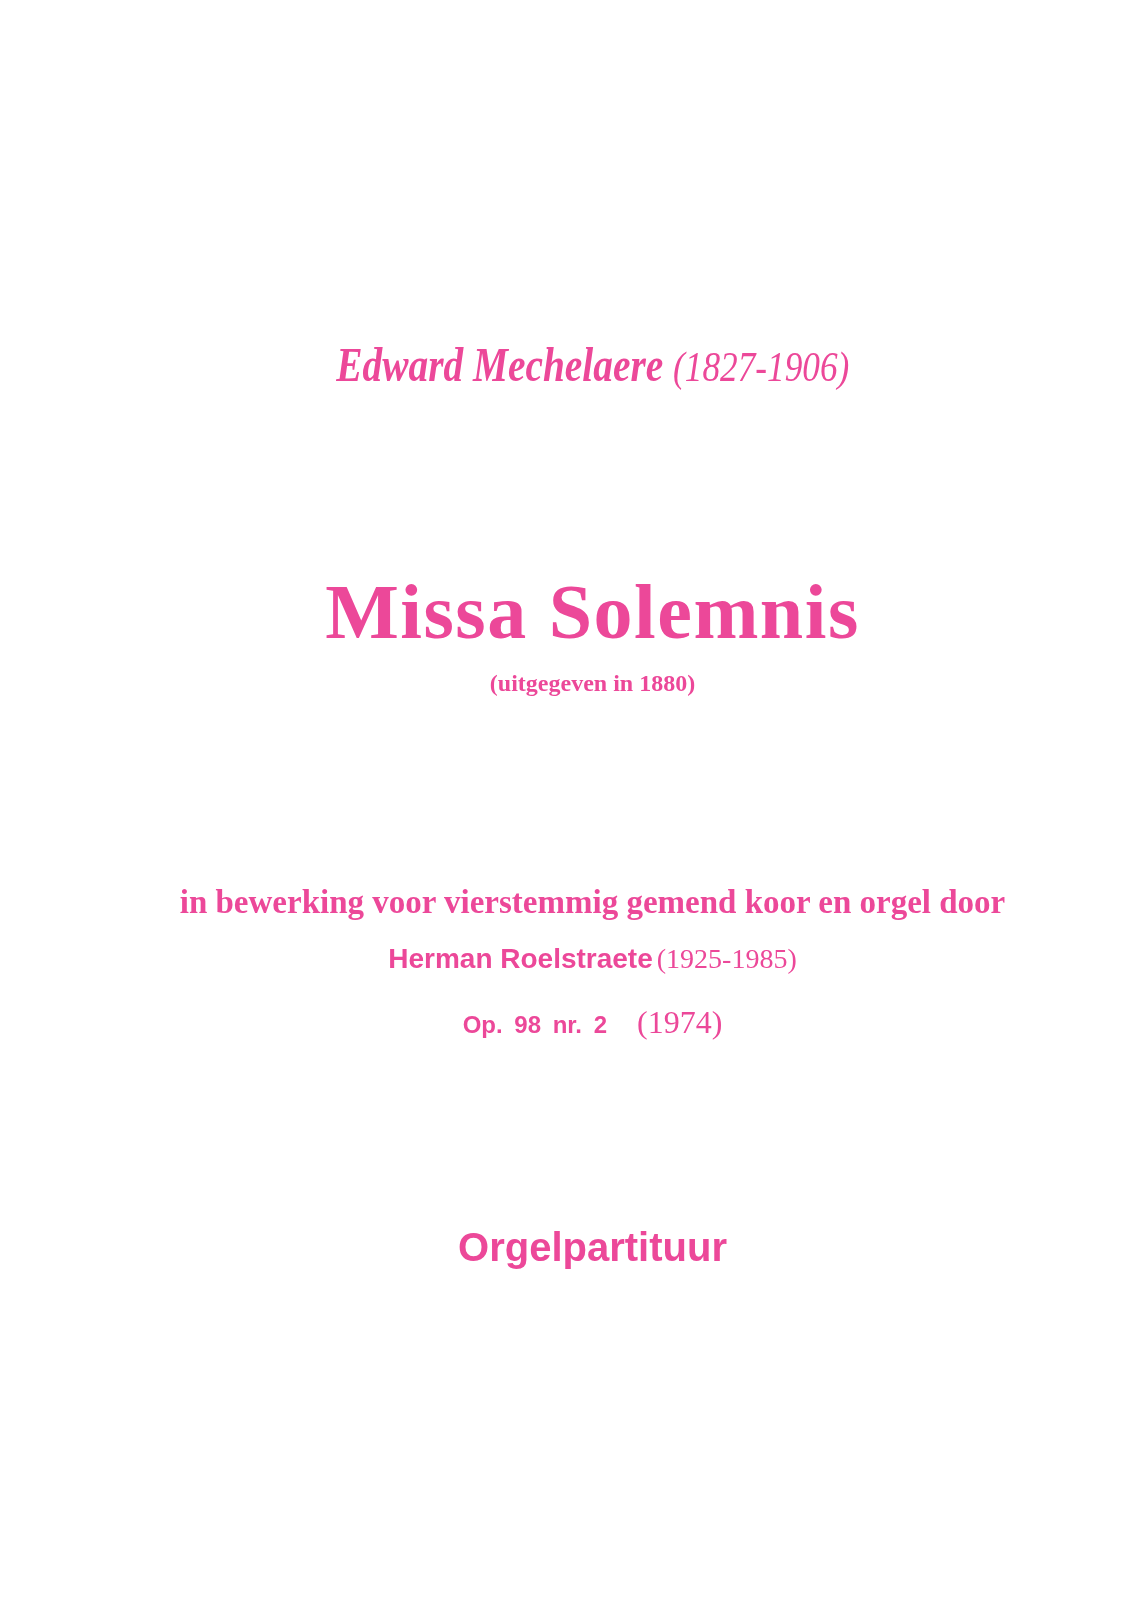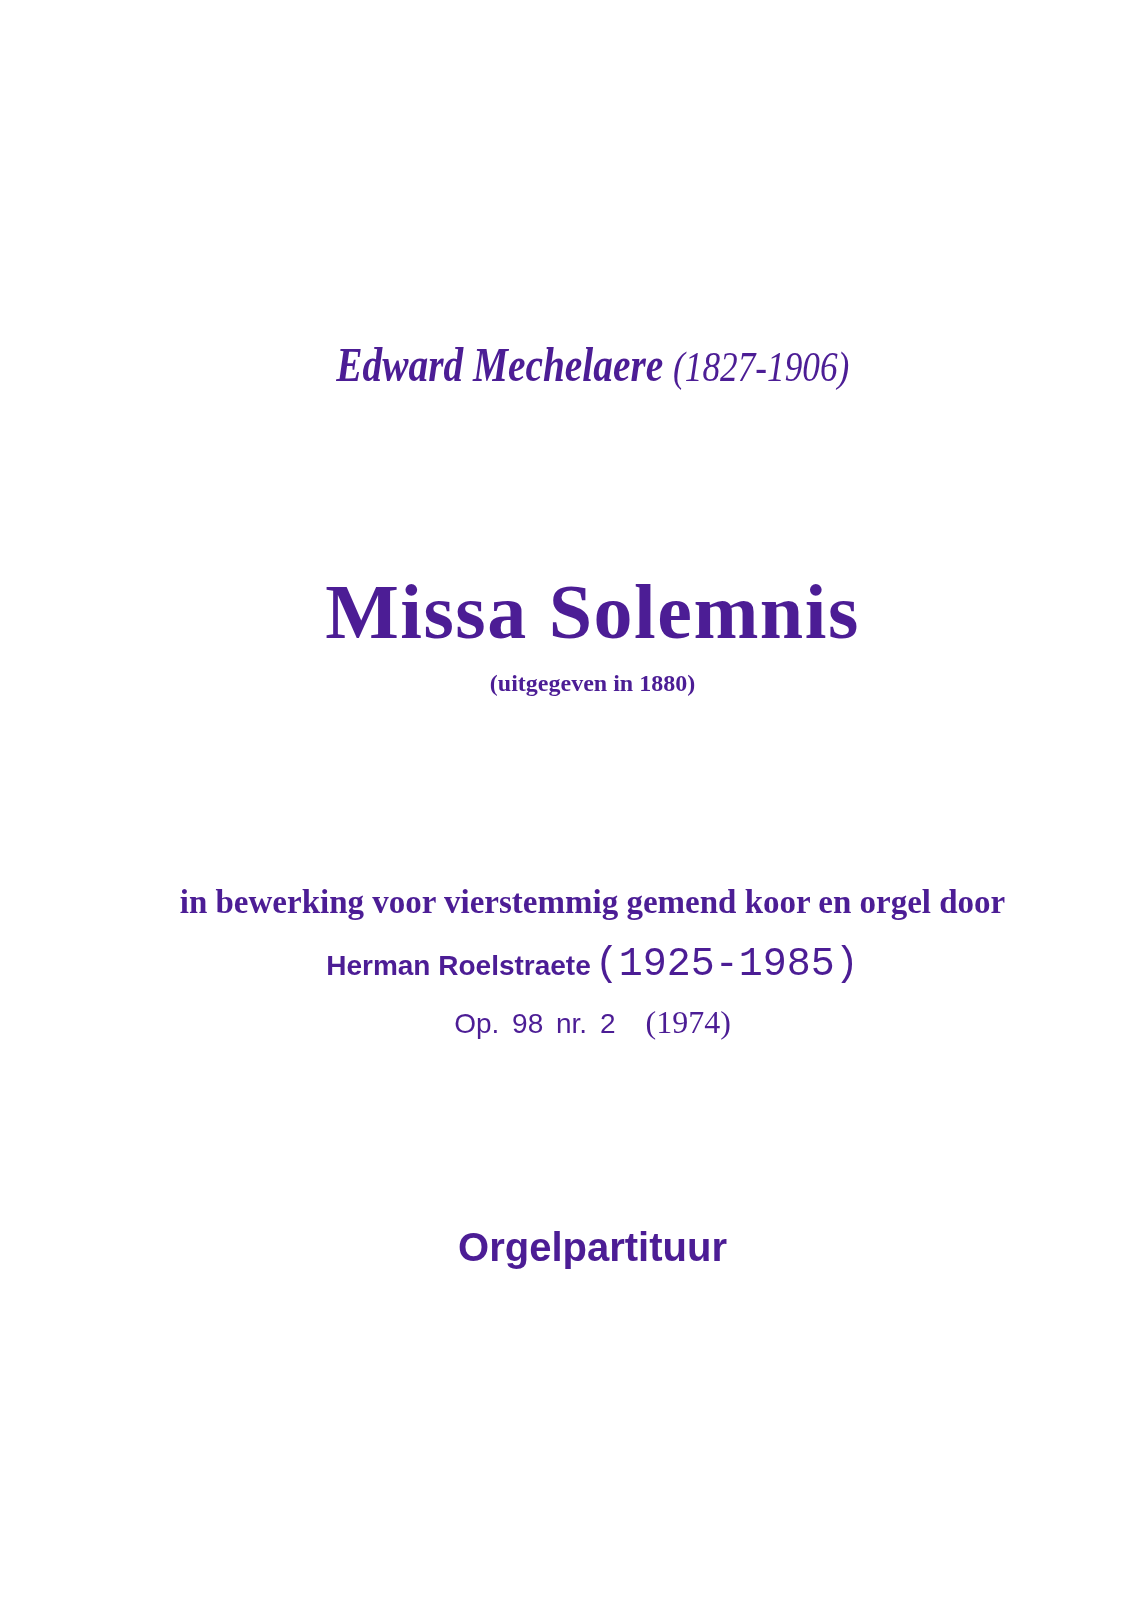--- a/index.html
+++ b/index.html
@@ -7,21 +7,21 @@
     padding: 0;
     background: #ffffff;
   }
   .page {
     position: relative;
     width: 1131px;
     height: 1600px;
     background: #ffffff;
     overflow: hidden;
     font-family: "Liberation Serif", serif;
-    color: #4c1d95;
+    color: #ec4899;
   }
   
   .content {
     position: absolute;
     left: 27px;
     top: 0;
     width: 100%;
   }
   .line {
     position: absolute;
@@ -58,27 +58,27 @@
     font-size: 33px;
     font-weight: bold;
   }
 
   .arranger-line { top: 945px; }
   .arranger-name {
     font-family: "Liberation Sans", sans-serif;
     font-weight: bold;
     font-size: 28px;
   }
-  .arranger-dates { font-size: 40px; font-family: Liberation Mono, monospace; }
+  .arranger-dates { font-size: 28px; }
 
   .opus-line { top: 1006px; }
   .opus-number {
     font-family: "Liberation Sans", sans-serif;
-    font-weight: normal;
-    font-size: 28px;
+    font-weight: bold;
+    font-size: 24px;
     word-spacing: 5px;
   }
   .opus-year { font-size: 32px; margin-left: 26px; }
 
   .part-line {
     top: 1227px;
     font-family: "Liberation Sans", sans-serif;
     font-weight: bold;
     font-size: 40px;
   }

